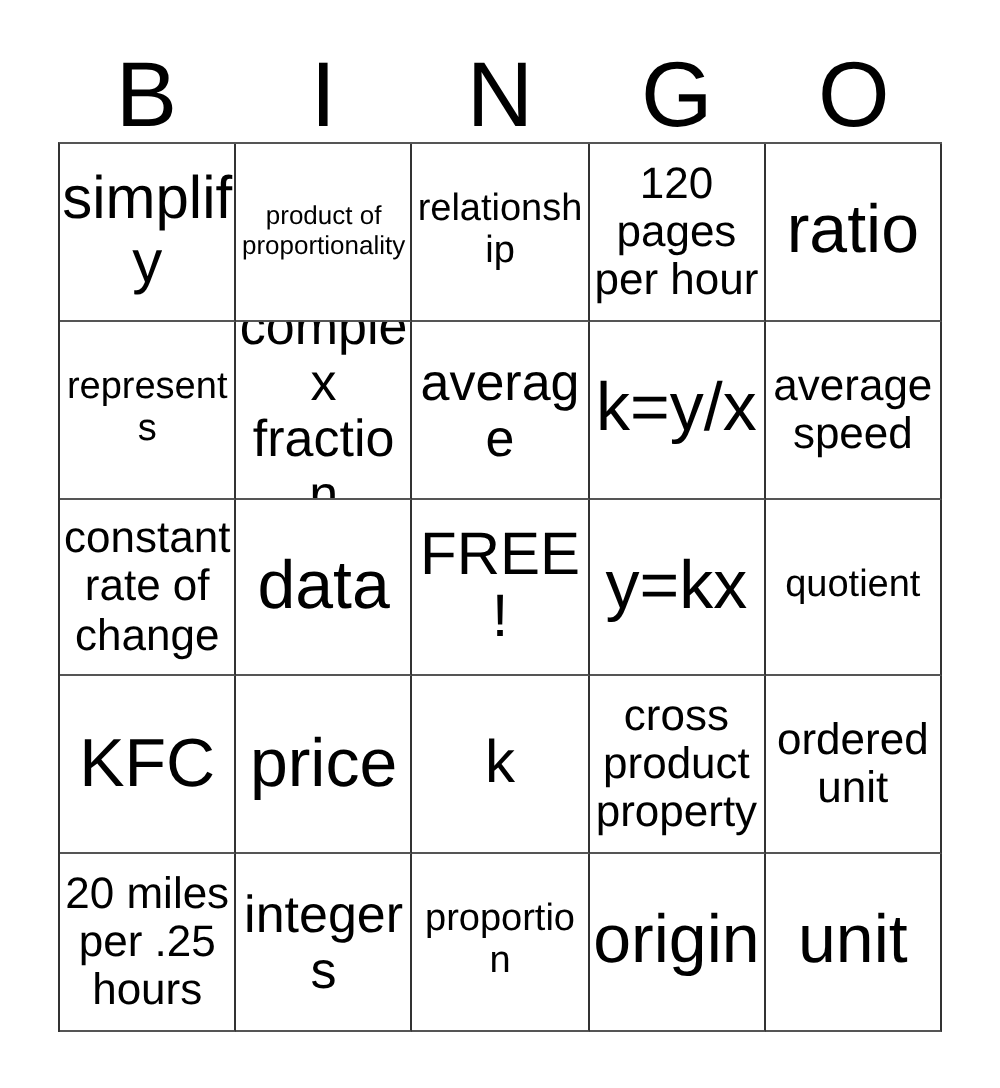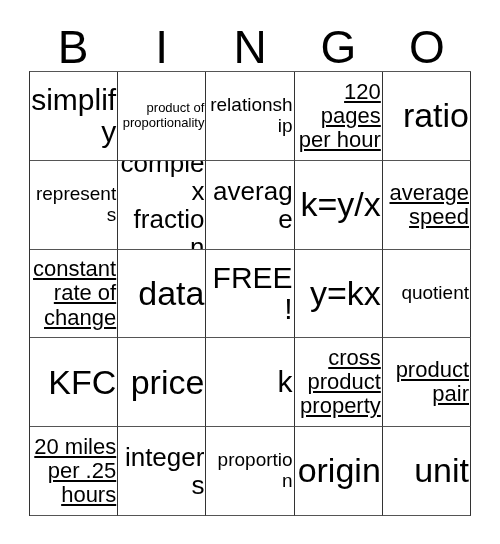--- a/index.html
+++ b/index.html
@@ -72,32 +72,32 @@
     display: flex;
     align-items: center;
     justify-content: center;
     text-align: center;
     padding: 1px 1px;
     overflow: hidden;
   }
   .cell-text {
     display: block;
     width: 100%;
-    text-align: right;
+    text-align: center;
     line-height: 1.06;
     word-break: normal;
     overflow-wrap: break-word;
     hyphens: none;
   }
 
   
   .fs-xs  { font-size: 13px; line-height: 1.12; }
   .fs-sm  { font-size: 19px; line-height: 1.10; }
   .fs-md  { font-size: 19px; line-height: 1.10; }
-  .fs-lg  { font-size: 22px; line-height: 1.10; text-decoration: underline; }
+  .fs-lg  { font-size: 22px; line-height: 1.10; }
   .fs-xl  { font-size: 26px; line-height: 1.08; }
   .fs-2xl { font-size: 30px; line-height: 1.06; }
   .fs-3xl { font-size: 34px; line-height: 1.04; }
 </style>
 </head>
 <body>
 
 <div id="bingo-card">
 
   <div id="header-row">
@@ -171,21 +171,21 @@
       <div class="cell">
           <span class="cell-text fs-3xl">price</span>
         </div>
       <div class="cell">
           <span class="cell-text fs-2xl">k</span>
         </div>
       <div class="cell">
           <span class="cell-text fs-lg">cross product property</span>
         </div>
       <div class="cell">
-          <span class="cell-text fs-lg">product pair</span>
+          <span class="cell-text fs-lg">ordered unit</span>
         </div>
     </div>
 
     <div class="grid-row">
       <div class="cell">
           <span class="cell-text fs-lg">20 miles per .25 hours</span>
         </div>
       <div class="cell">
           <span class="cell-text fs-xl">integers</span>
         </div>

